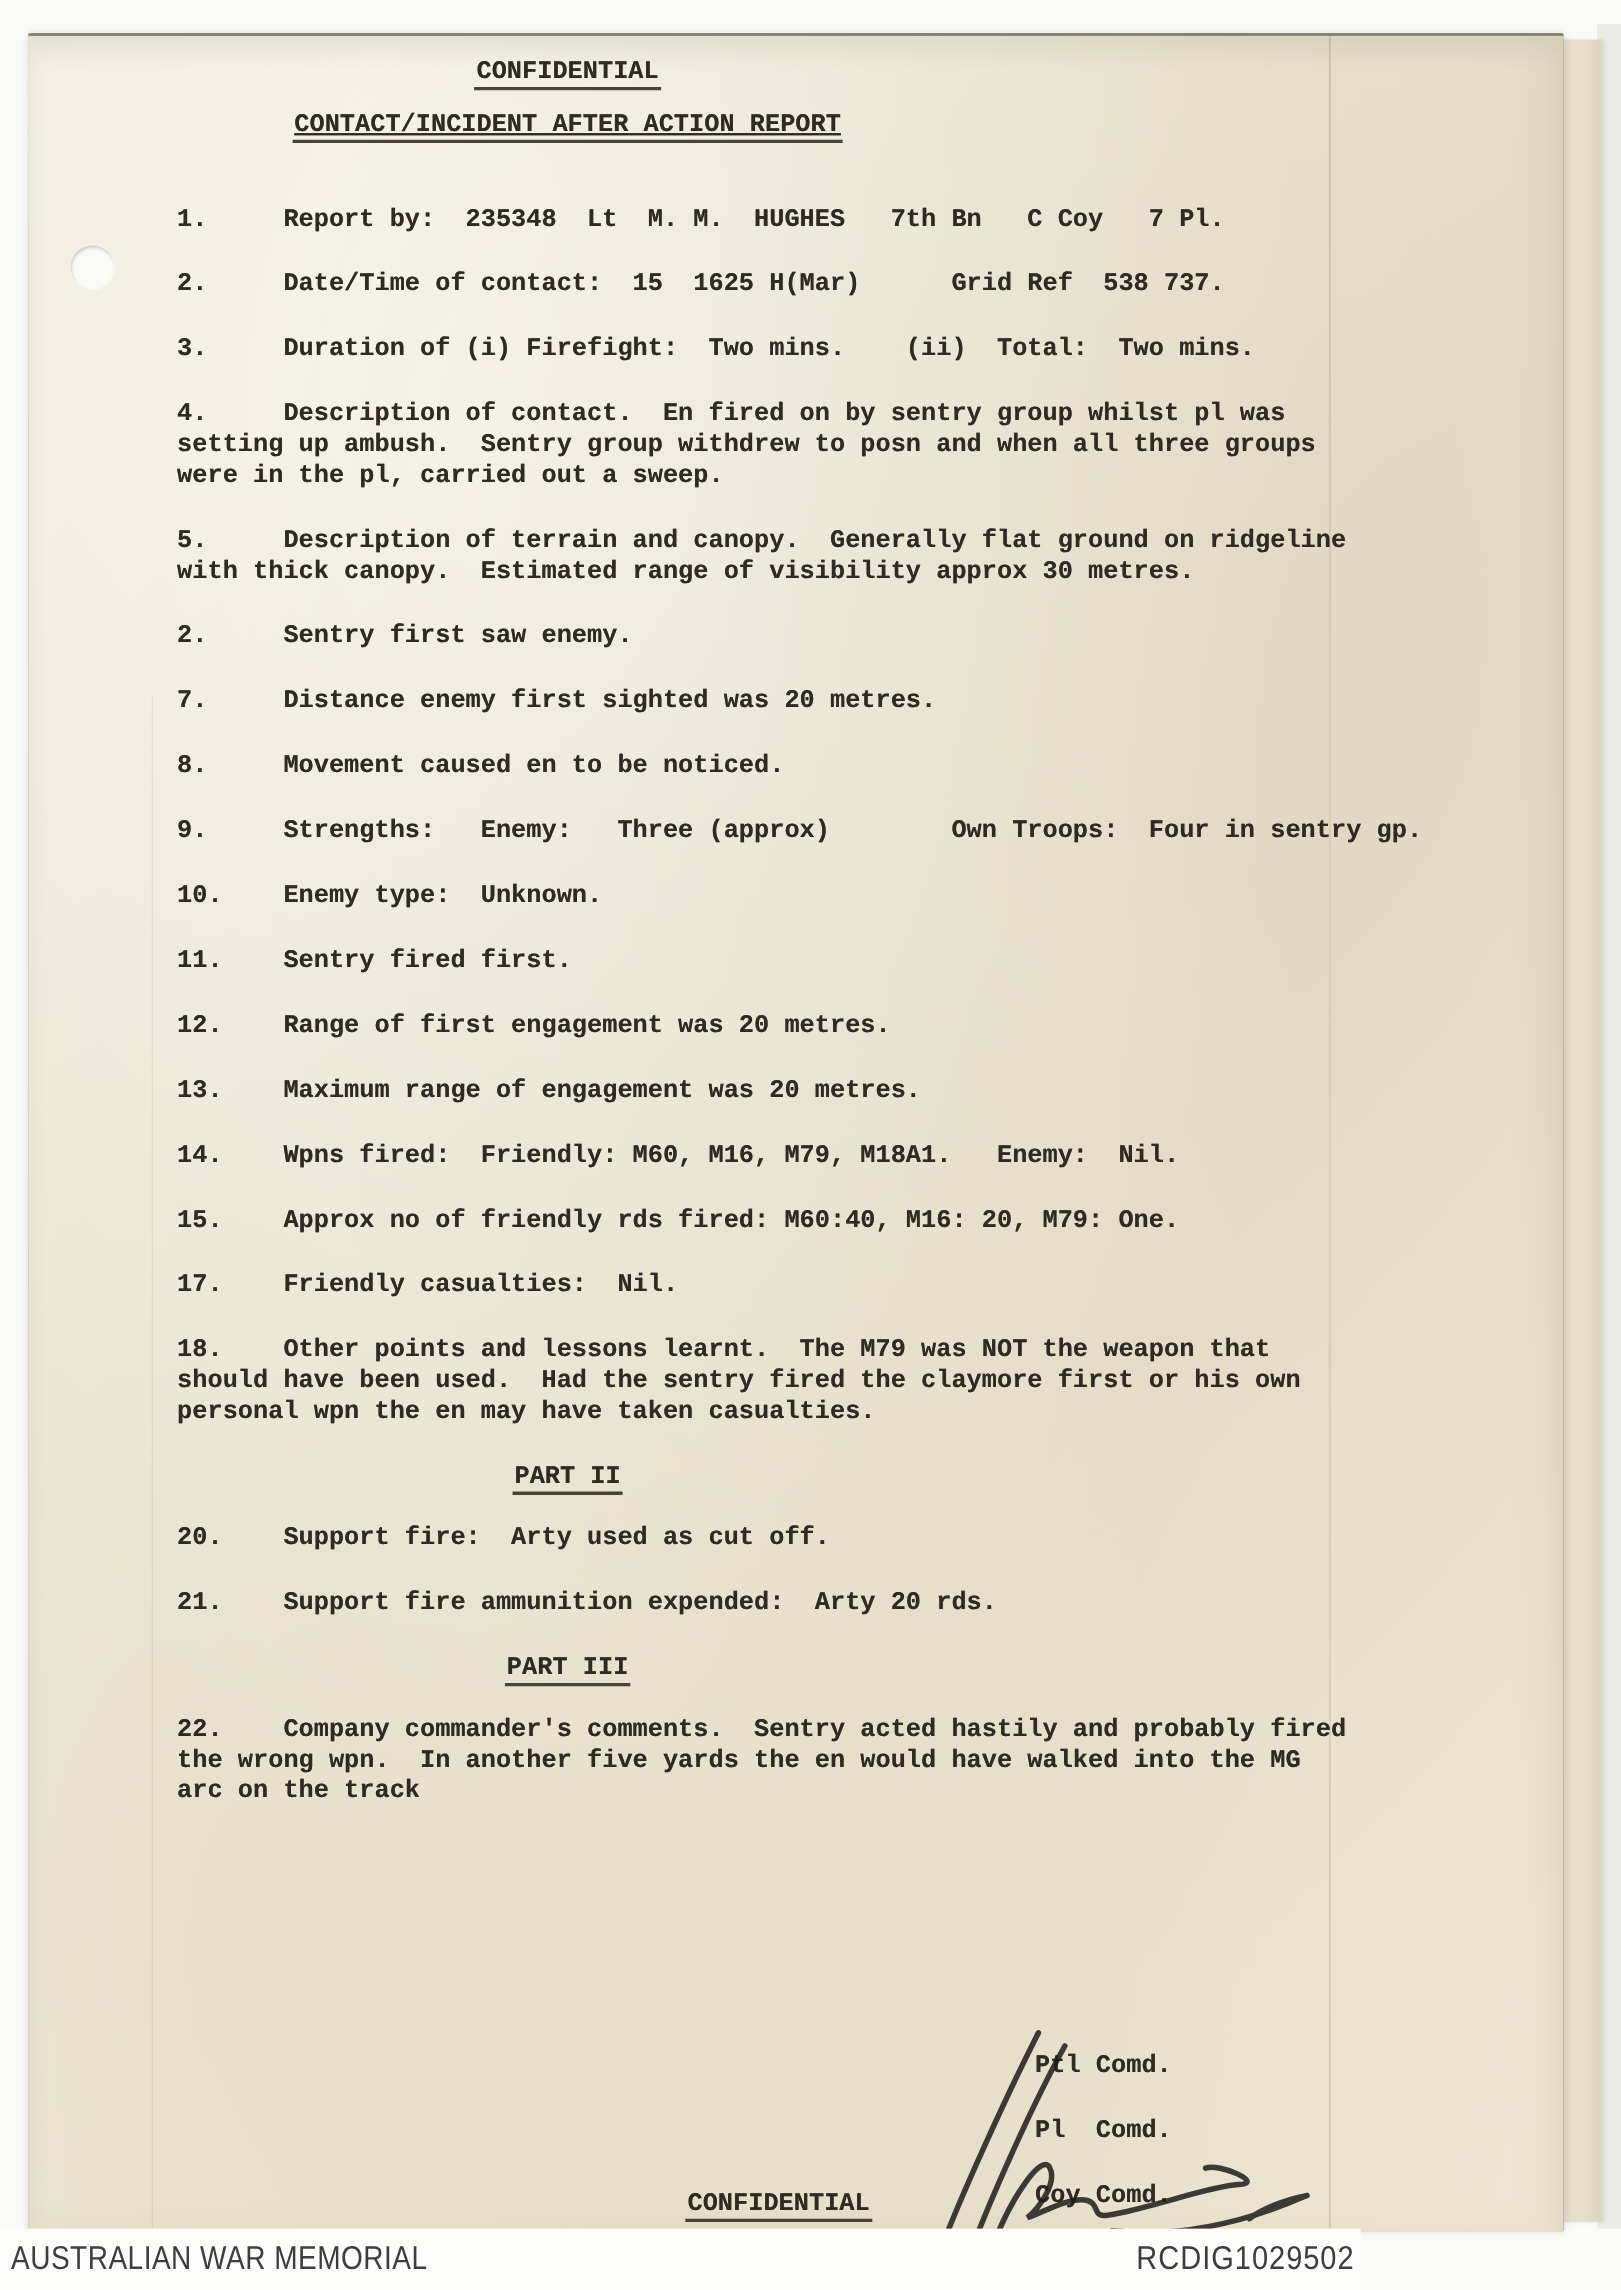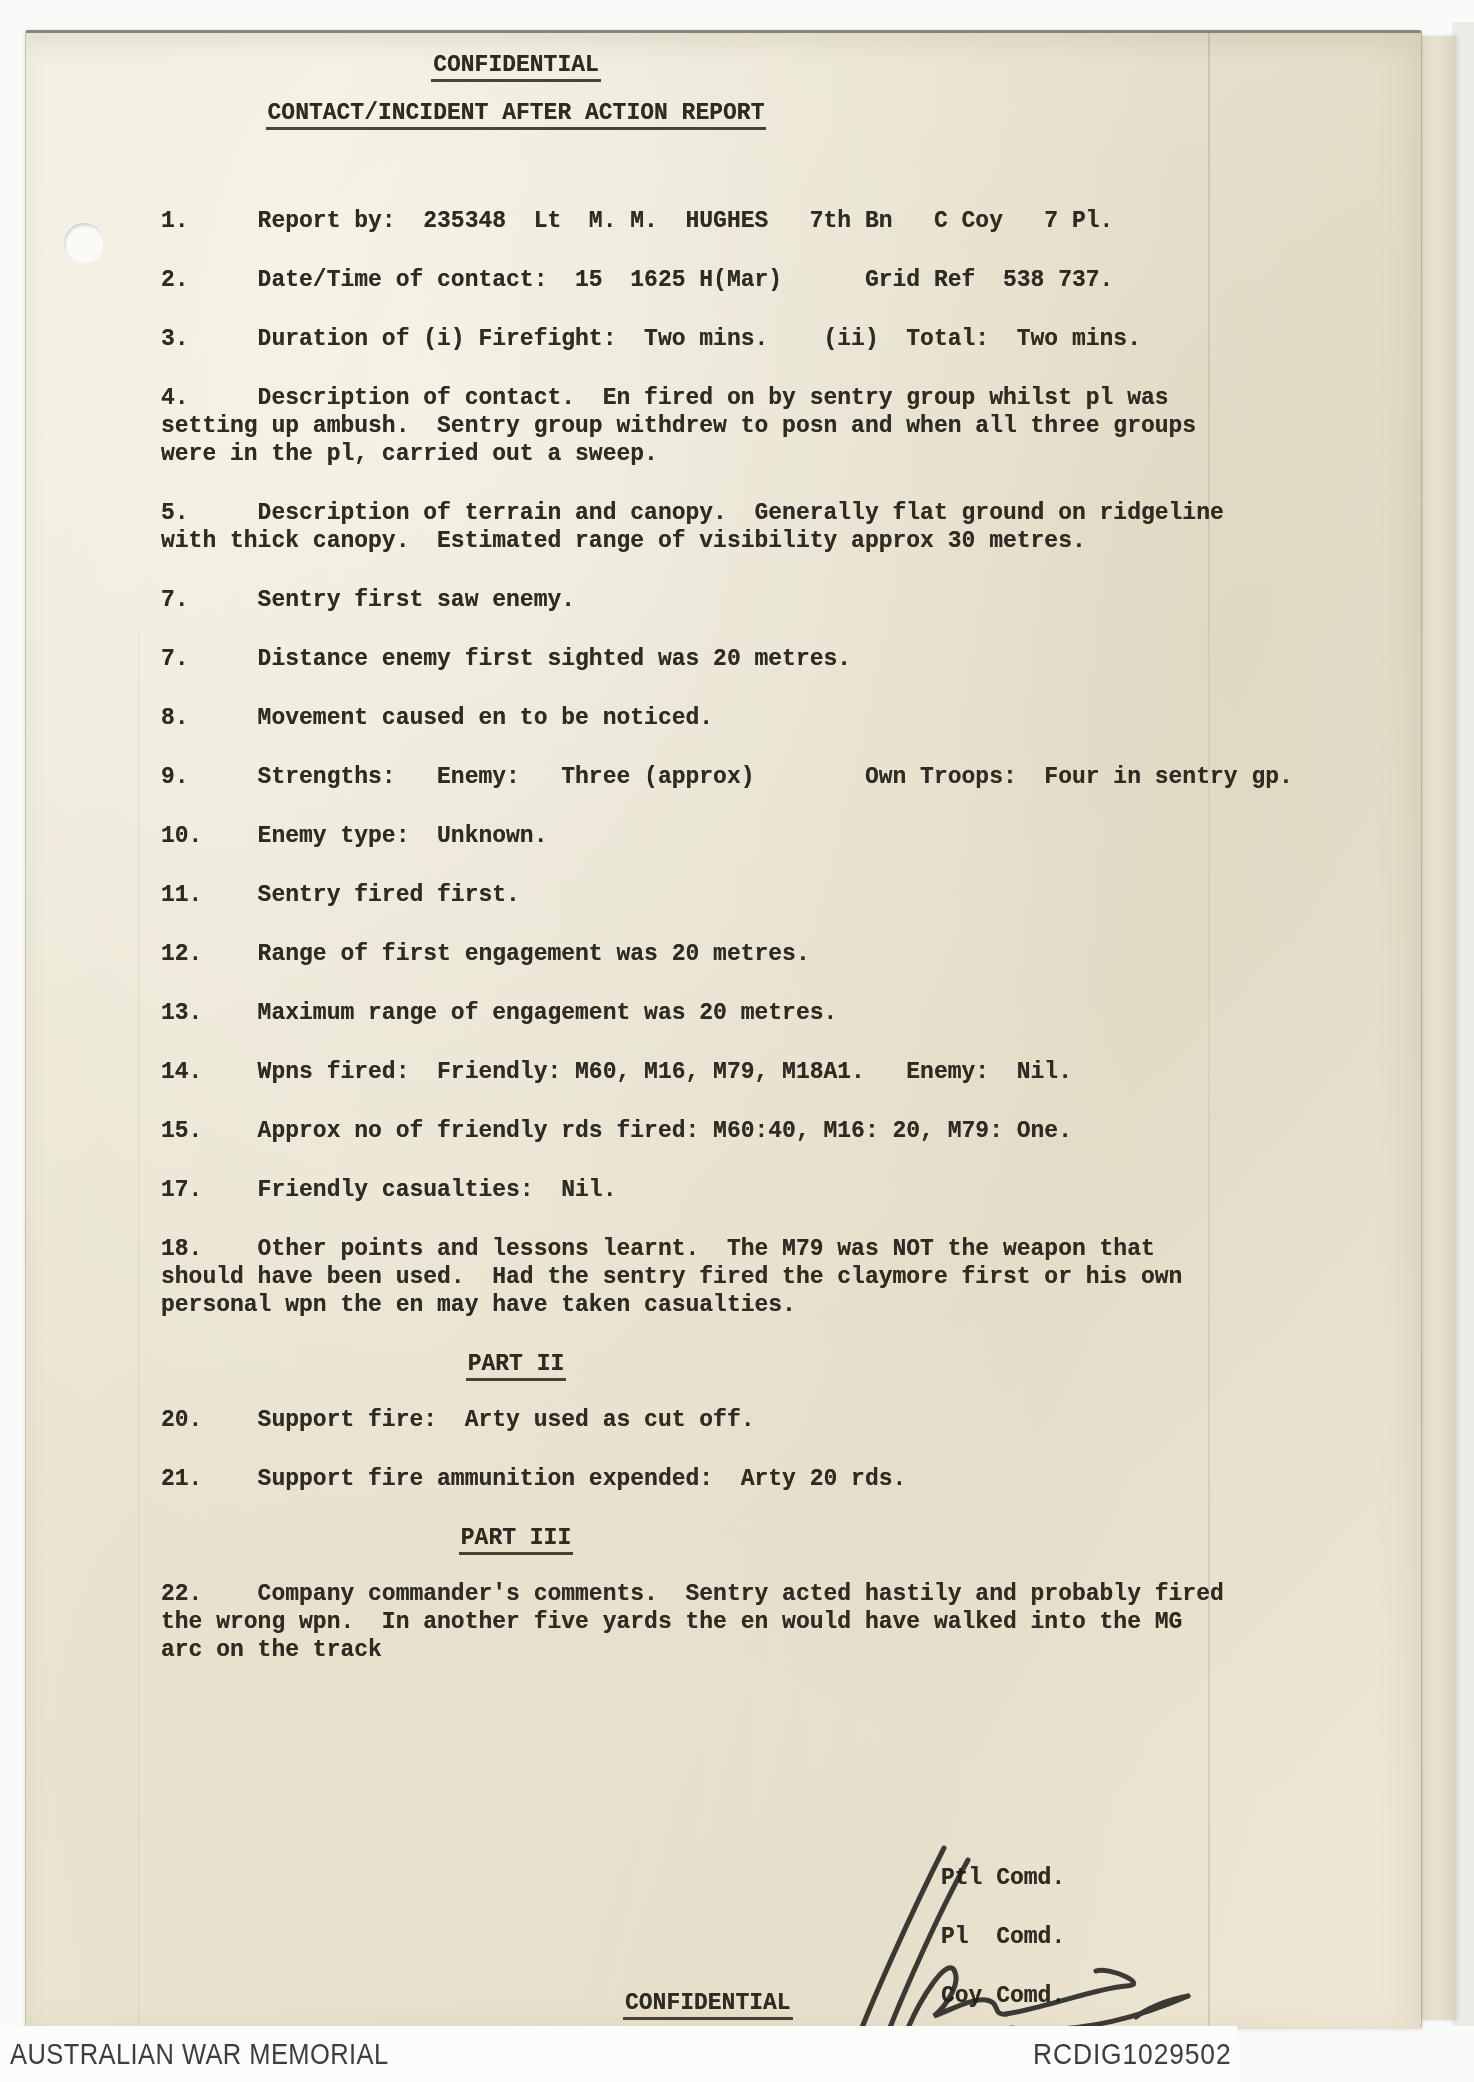--- a/index.html
+++ b/index.html
@@ -49,21 +49,21 @@
     box-shadow:inset 1px 2px 3px rgba(0,0,0,0.18), 0 0 2px rgba(255,255,255,0.9);
   }
   .typed{
     position:absolute;left:135px;top:0;width:1255px;padding-top:18px;
     color:var(--ink);font-size:23px;line-height:28px;font-weight:bold;
     text-shadow:0 0 0.6px rgba(46,40,30,0.65);
   }
   .center-box{width:710px;text-align:center;}
   .u{border-bottom:3px solid rgba(44,38,28,0.85);padding:0 2px 1px 2px;text-align:center;}
   .t-conf{margin:0 0 20px 0;}
-  .t-title{margin:0 0 80px 0;}
+  .t-title{margin:0 0 58px 0;text-decoration:underline;}
   .t-part{margin:0 0 28px 0;}
   .item{margin:0 0 31px 0;white-space:pre-wrap;}
   .sig-block{position:absolute;left:915px;top:1813px;}
   .sig-line{margin:0 0 31px 0;white-space:pre;}
   .conf-bottom{position:absolute;left:597px;top:1938px;}
   .signature-svg{position:absolute;left:770px;top:1805px;}
   .footer-bar{
     position:absolute;left:0;top:2026px;width:1237px;height:56px;
     background:var(--footer-bg);color:var(--footer-ink);
     font-family:"Liberation Sans",sans-serif;font-size:30px;line-height:56px;
@@ -92,21 +92,21 @@
 
     <div>
         <p class="item">1.     Report by:  235348  Lt  M. M.  HUGHES   7th Bn   C Coy   7 Pl.</p>
         <p class="item">2.     Date/Time of contact:  15  1625 H(Mar)      Grid Ref  538 737.</p>
         <p class="item">3.     Duration of (i) Firefight:  Two mins.    (ii)  Total:  Two mins.</p>
         <p class="item">4.     Description of contact.  En fired on by sentry group whilst pl was
 setting up ambush.  Sentry group withdrew to posn and when all three groups
 were in the pl, carried out a sweep.</p>
         <p class="item">5.     Description of terrain and canopy.  Generally flat ground on ridgeline
 with thick canopy.  Estimated range of visibility approx 30 metres.</p>
-        <p class="item">7.     Sentry first saw enemy.</p>
+        <p class="item">2.     Sentry first saw enemy.</p>
         <p class="item">7.     Distance enemy first sighted was 20 metres.</p>
         <p class="item">8.     Movement caused en to be noticed.</p>
         <p class="item">9.     Strengths:   Enemy:   Three (approx)        Own Troops:  Four in sentry gp.</p>
         <p class="item">10.    Enemy type:  Unknown.</p>
         <p class="item">11.    Sentry fired first.</p>
         <p class="item">12.    Range of first engagement was 20 metres.</p>
         <p class="item">13.    Maximum range of engagement was 20 metres.</p>
         <p class="item">14.    Wpns fired:  Friendly: M60, M16, M79, M18A1.   Enemy:  Nil.</p>
         <p class="item">15.    Approx no of friendly rds fired: M60:40, M16: 20, M79: One.</p>
         <p class="item">17.    Friendly casualties:  Nil.</p>

